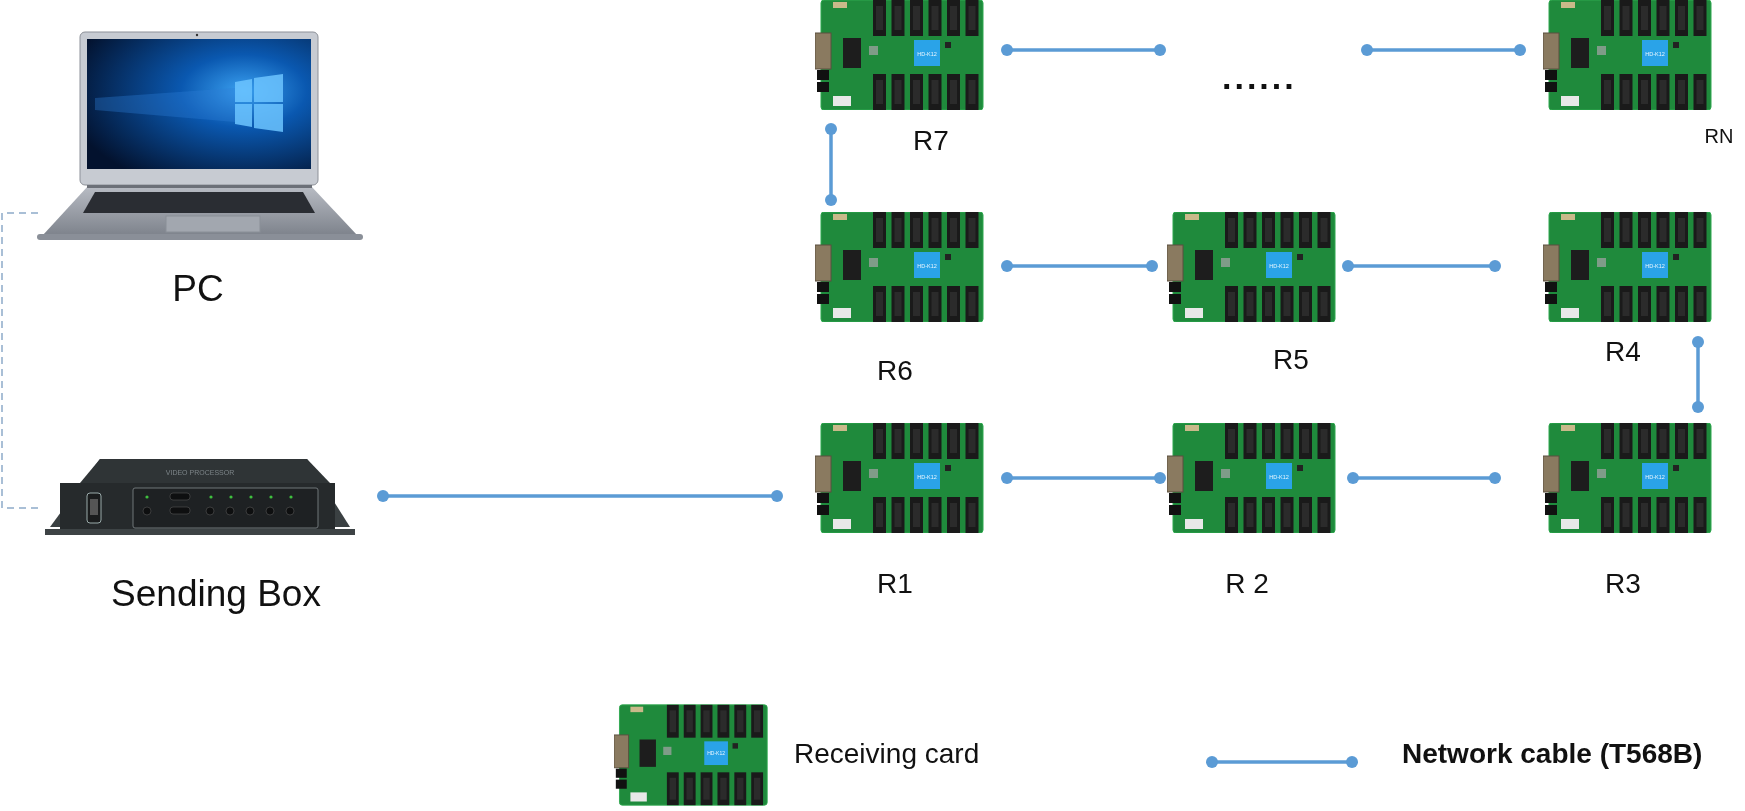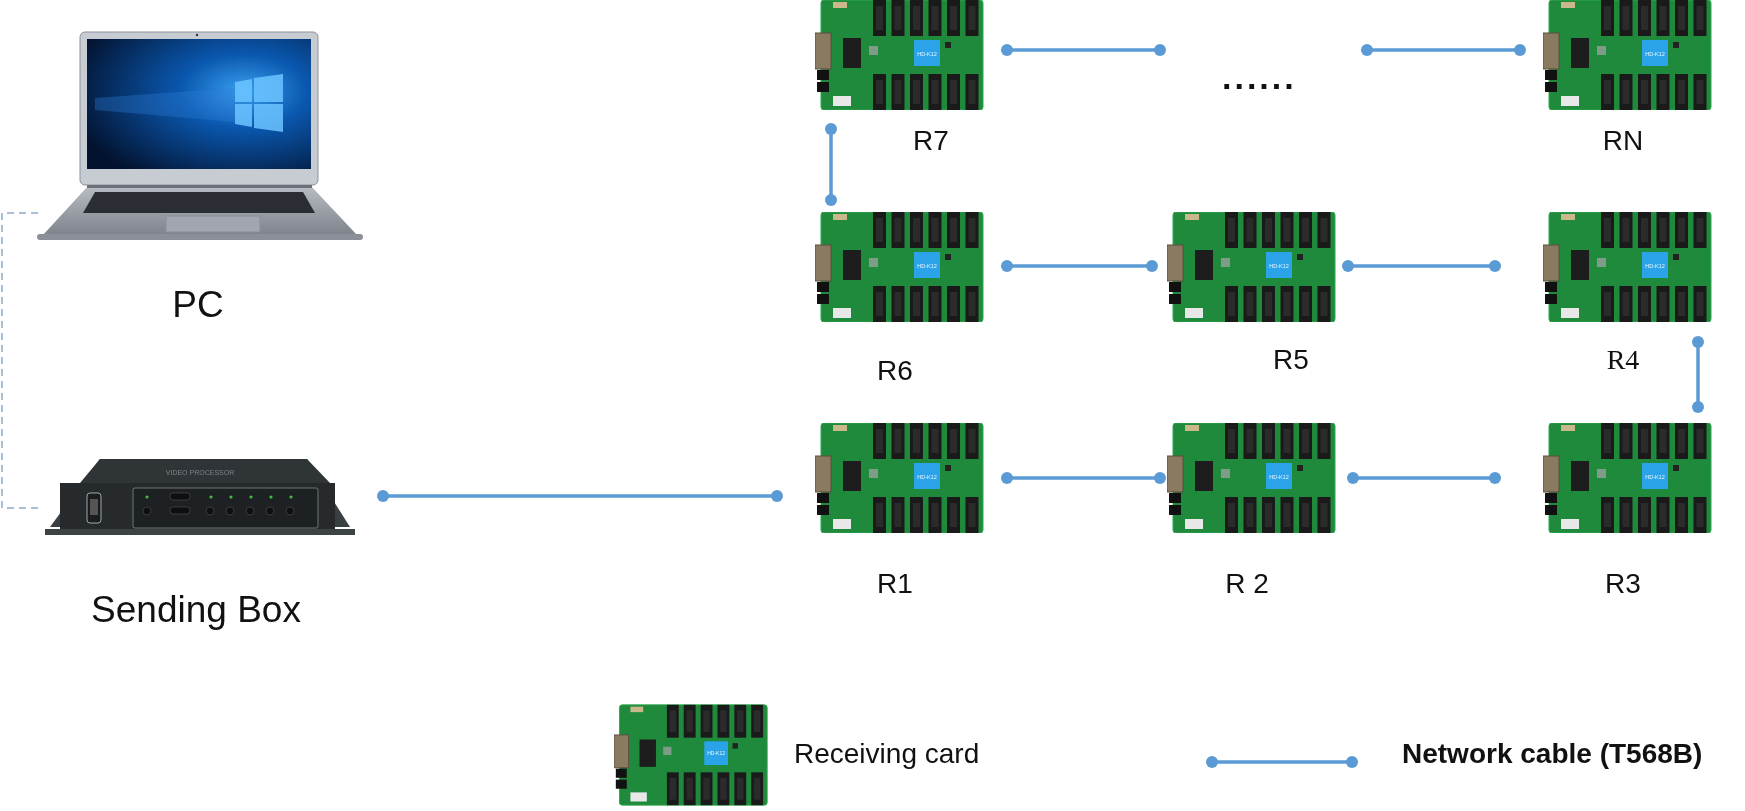--- a/index.html
+++ b/index.html
@@ -1,20 +1,20 @@
 <!DOCTYPE html>
 <html><head>
 <meta charset="utf-8">
 <style>
   html, body { margin: 0; padding: 0; background: #ffffff; }
   body { width: 1745px; height: 811px; position: relative; overflow: hidden;
          font-family: "Liberation Sans", sans-serif; color: #111; }
   .abs { position: absolute; }
   .label { position: absolute; font-size: 30px; text-align: center; transform: translateX(-50%); white-space: nowrap; }
-  .label-big { font-size: 37px; margin-top: 16px; }
+  .label-big { font-size: 37px; }
   .legend-text { position: absolute; font-size: 28px; white-space: nowrap; }
   #wires { position: absolute; left: 0; top: 0; }
   .card { position: absolute; }
   .ellipsis { position: absolute; font-size: 34px; font-weight: bold; letter-spacing: 3px; }
 </style>
 </head>
 <body>
 
 <svg id="wires" width="1745" height="811">
 
@@ -127,21 +127,21 @@
         <circle cx="165" cy="56" r="4"></circle>
         <circle cx="185" cy="56" r="4"></circle>
       <circle cx="205" cy="56" r="4"></circle>
         <circle cx="225" cy="56" r="4"></circle>
         <circle cx="245" cy="56" r="4"></circle>
       <rect x="125" y="38" width="20" height="7" rx="3"></rect>
         <rect x="125" y="52" width="20" height="7" rx="3"></rect>
     </g>
   </svg>
 </div>
-<div class="label label-big" style="left:196px;top:573px;">Sending Box</div>
+<div class="label label-big" style="left:216px;top:573px;">Sending Box</div>
 
 <div id="cards">
     <div class="card" style="left: 815px; top: 423px;"><svg width="170" height="110" viewBox="0 0 170 110">
         <rect x="6" y="0" width="162" height="110" rx="3" fill="#1f8a3c"></rect>
         <rect x="6" y="0" width="162" height="110" rx="3" fill="none" stroke="#2ea84e" stroke-width="1"></rect>
         <rect x="58" y="0" width="13" height="36" fill="#1a1a1a"></rect>
         <rect x="58" y="74" width="13" height="36" fill="#1a1a1a"></rect>
         <rect x="61" y="6" width="7" height="24" fill="#2b2b2b"></rect>
         <rect x="61" y="80" width="7" height="24" fill="#2b2b2b"></rect>
         <rect x="76.5" y="0" width="13" height="36" fill="#1a1a1a"></rect>
@@ -285,21 +285,21 @@
         <rect x="2" y="70" width="12" height="10" fill="#111"></rect>
         <rect x="2" y="82" width="12" height="10" fill="#111"></rect>
         <rect x="28" y="38" width="18" height="30" fill="#1d1d1d"></rect>
         <rect x="54" y="46" width="9" height="9" fill="#7f9c88"></rect>
         <rect x="130" y="42" width="6" height="6" fill="#222"></rect>
         <rect x="99" y="40" width="26" height="26" fill="#2aa3e8"></rect>
         <text x="112" y="55.5" font-size="5.5" fill="#e8f6ff" text-anchor="middle" font-family="Liberation Sans, sans-serif">HD-K12</text>
         <rect x="18" y="96" width="18" height="10" fill="#e8e8e8"></rect>
         <rect x="18" y="2" width="14" height="6" fill="#c9b98a"></rect>
       </svg></div>
-    <div class="label" style="left: 1623px; top: 344px; font-size: 28px; font-family: Liberation Serif, serif;">R4</div>
+    <div class="label" style="left: 1623px; top: 336px; font-size: 28px;">R4</div>
     <div class="card" style="left: 1167px; top: 212px;"><svg width="170" height="110" viewBox="0 0 170 110">
         <rect x="6" y="0" width="162" height="110" rx="3" fill="#1f8a3c"></rect>
         <rect x="6" y="0" width="162" height="110" rx="3" fill="none" stroke="#2ea84e" stroke-width="1"></rect>
         <rect x="58" y="0" width="13" height="36" fill="#1a1a1a"></rect>
         <rect x="58" y="74" width="13" height="36" fill="#1a1a1a"></rect>
         <rect x="61" y="6" width="7" height="24" fill="#2b2b2b"></rect>
         <rect x="61" y="80" width="7" height="24" fill="#2b2b2b"></rect>
         <rect x="76.5" y="0" width="13" height="36" fill="#1a1a1a"></rect>
         <rect x="76.5" y="74" width="13" height="36" fill="#1a1a1a"></rect>
         <rect x="79.5" y="6" width="7" height="24" fill="#2b2b2b"></rect>
@@ -441,21 +441,21 @@
         <rect x="2" y="70" width="12" height="10" fill="#111"></rect>
         <rect x="2" y="82" width="12" height="10" fill="#111"></rect>
         <rect x="28" y="38" width="18" height="30" fill="#1d1d1d"></rect>
         <rect x="54" y="46" width="9" height="9" fill="#7f9c88"></rect>
         <rect x="130" y="42" width="6" height="6" fill="#222"></rect>
         <rect x="99" y="40" width="26" height="26" fill="#2aa3e8"></rect>
         <text x="112" y="55.5" font-size="5.5" fill="#e8f6ff" text-anchor="middle" font-family="Liberation Sans, sans-serif">HD-K12</text>
         <rect x="18" y="96" width="18" height="10" fill="#e8e8e8"></rect>
         <rect x="18" y="2" width="14" height="6" fill="#c9b98a"></rect>
       </svg></div>
-    <div class="label" style="left: 1623px; top: 125px; font-size: 28px;">RN</div>
+    <div class="label" style="left: 1719px; top: 125px; font-size: 20px;">RN</div>
   </div>
 
 <div class="ellipsis" style="left:1222px;top:58px;">......</div>
 
 <div class="abs" style="left:0;top:0;">
   <div class="card" id="legend-card" style="left:614px;top:700px;"><svg width="155" height="110" viewBox="0 0 170 110">
         <rect x="6" y="0" width="162" height="110" rx="3" fill="#1f8a3c"></rect>
         <rect x="6" y="0" width="162" height="110" rx="3" fill="none" stroke="#2ea84e" stroke-width="1"></rect>
         <rect x="58" y="0" width="13" height="36" fill="#1a1a1a"></rect>
         <rect x="58" y="74" width="13" height="36" fill="#1a1a1a"></rect>

